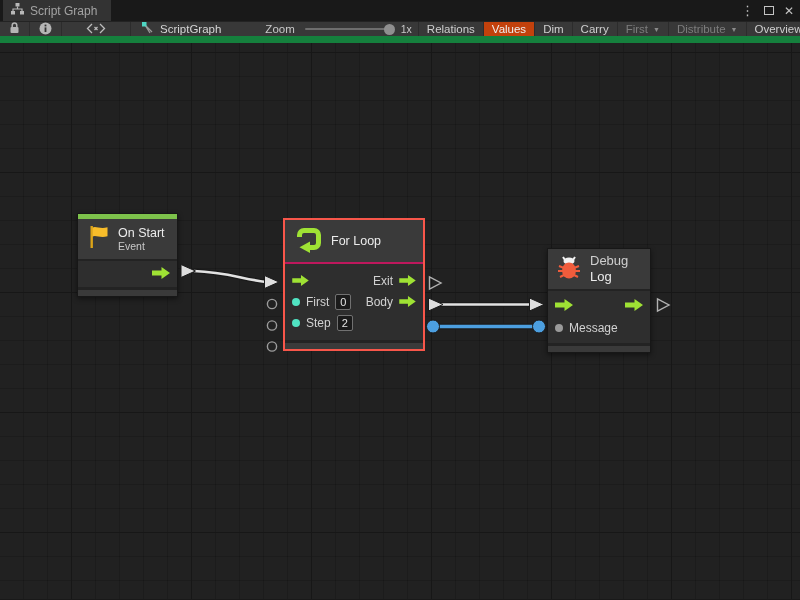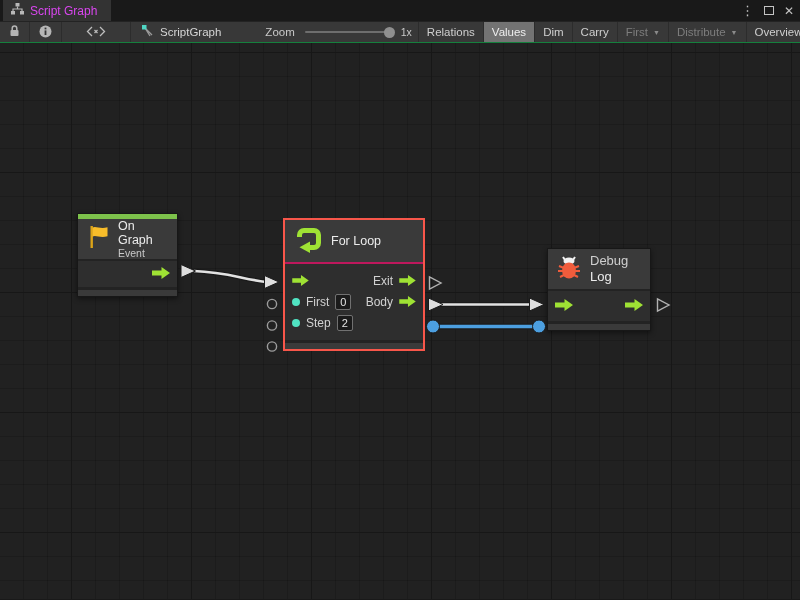--- a/index.html
+++ b/index.html
@@ -3,32 +3,32 @@
 <meta charset="utf-8">
 <style>
   * { margin:0; padding:0; box-sizing:border-box; }
   html,body { width:800px; height:600px; background:#191919; overflow:hidden;
     font-family:"Liberation Sans", sans-serif; -webkit-font-smoothing:antialiased; }
   .window { position:relative; width:800px; height:600px; background:#191919; }
 
   
   .tabbar { position:relative; height:21px; background:#191919; display:flex; align-items:stretch; }
   .tab { display:flex; align-items:center; gap:6px; background:#333333; padding:0 14px 0 8px;
-         margin-left:3px; height:21px; color:#d946ef; font-size:12px; }
+         margin-left:3px; height:21px; color:#a3a3a3; font-size:12px; }
   .win-controls { position:absolute; right:6px; top:0; height:21px; display:flex; align-items:center; gap:10px; color:#c4c4c4; }
   .wc-menu { font-size:13px; line-height:1; }
   .wc-max  { width:10px; height:9px; border:1.5px solid #c4c4c4; }
   .wc-close{ font-size:12px; line-height:1; }
 
   
-  .toolbar { height:22px; background:#383838; border-top:1px solid #232323; border-bottom:1px solid #15803d;
+  .toolbar { height:22px; background:#383838; border-top:1px solid #232323; border-bottom:7px solid #15803d;
              display:flex; align-items:stretch; font-size:11.5px; color:#cfcfcf; }
   .tbtn { display:flex; align-items:center; padding:0 8px; border-right:1px solid #2c2c2c; cursor:default; white-space:nowrap; }
   .tbtn.icon-btn { padding:0 9px; }
-  .tbtn.active { background:#737373; color:#efefef; }
+  .tbtn.active { background:#c2410c; color:#efefef; }
   .tbtn.disabled { color:#7d7d7d; }
   .tbtn .caret { font-size:7px; margin-left:5px; color:#8a8a8a; }
   .tb-mid { display:flex; align-items:center; flex:1; padding:0 6px; border-right:1px solid #2c2c2c; }
   .tb-graphname { margin-left:5px; color:#d6d6d6; }
   .tb-zoomlabel { margin-left:44px; color:#c9c9c9; }
   .zoom-track { position:relative; width:88px; height:2px; background:#6e6e6e; margin-left:10px; border-radius:1px; }
   .zoom-handle { position:absolute; right:-2px; top:-4.5px; width:11px; height:11px; border-radius:50%; background:#8f8f8f; }
   .tb-zoomval { margin-left:8px; font-size:10.5px; color:#c9c9c9; }
   .tb-right { display:flex; align-items:stretch; }
 
@@ -170,21 +170,21 @@
     <div class="node onstart">
       <div class="greenbar"></div>
       <div class="node-header">
         <span>
           <svg width="24" height="26" viewBox="0 0 24 26">
             <rect x="4.5" y="2" width="2.4" height="22" fill="#dca418"></rect>
             <path d="M6.5 3.5 C10 1.5, 14 5.5, 21.5 3.2 L21.5 12.2 C14 14.5, 10 10.5, 6.5 12.5 Z" fill="#f7bc2a"></path>
           </svg>
         </span>
         <span class="onstart-titles">
-          <span class="onstart-title">On Graph</span>
+          <span class="onstart-title">On Start</span>
           <span class="onstart-sub">Event</span>
         </span>
       </div>
       <div class="node-sep"></div>
       <div class="onstart-body">
         <span>
           <svg width="18" height="12" viewBox="0 0 18 12">
               <path d="M0 3.6 h9.5 V0 L18 6 L9.5 12 V8.4 H0 Z" fill="#9fe234"></path>
             </svg>
         </span>
@@ -275,20 +275,27 @@
             </span>
           </span>
           <span class="pright">
             <span>
               <svg width="18" height="12" viewBox="0 0 18 12">
                   <path d="M0 3.6 h9.5 V0 L18 6 L9.5 12 V8.4 H0 Z" fill="#9fe234"></path>
                 </svg>
             </span>
           </span>
         </div>
+        <div class="port-row">
+          <span class="pleft">
+            <span class="dot gray"></span>
+            <span class="plabel">Message</span>
+          </span>
+          <span class="pright"></span>
+        </div>
       </div>
       <div class="node-footer"></div>
     </div>
 
     <svg class="conn-layer" viewBox="0 0 800 556">
 
       <g>
         <path d="M194 228 C 226 229, 242 236, 266 239" stroke="#1a1a1a" stroke-width="5" fill="none"></path>
         <path d="M194 228 C 226 229, 242 236, 266 239" stroke="#e2e2e2" stroke-width="2.6" fill="none"></path>
         <path d="M181 221.5 L181 234.5 L195.5 228 Z" fill="#dedede" stroke="#1a1a1a" stroke-width="1"></path>

